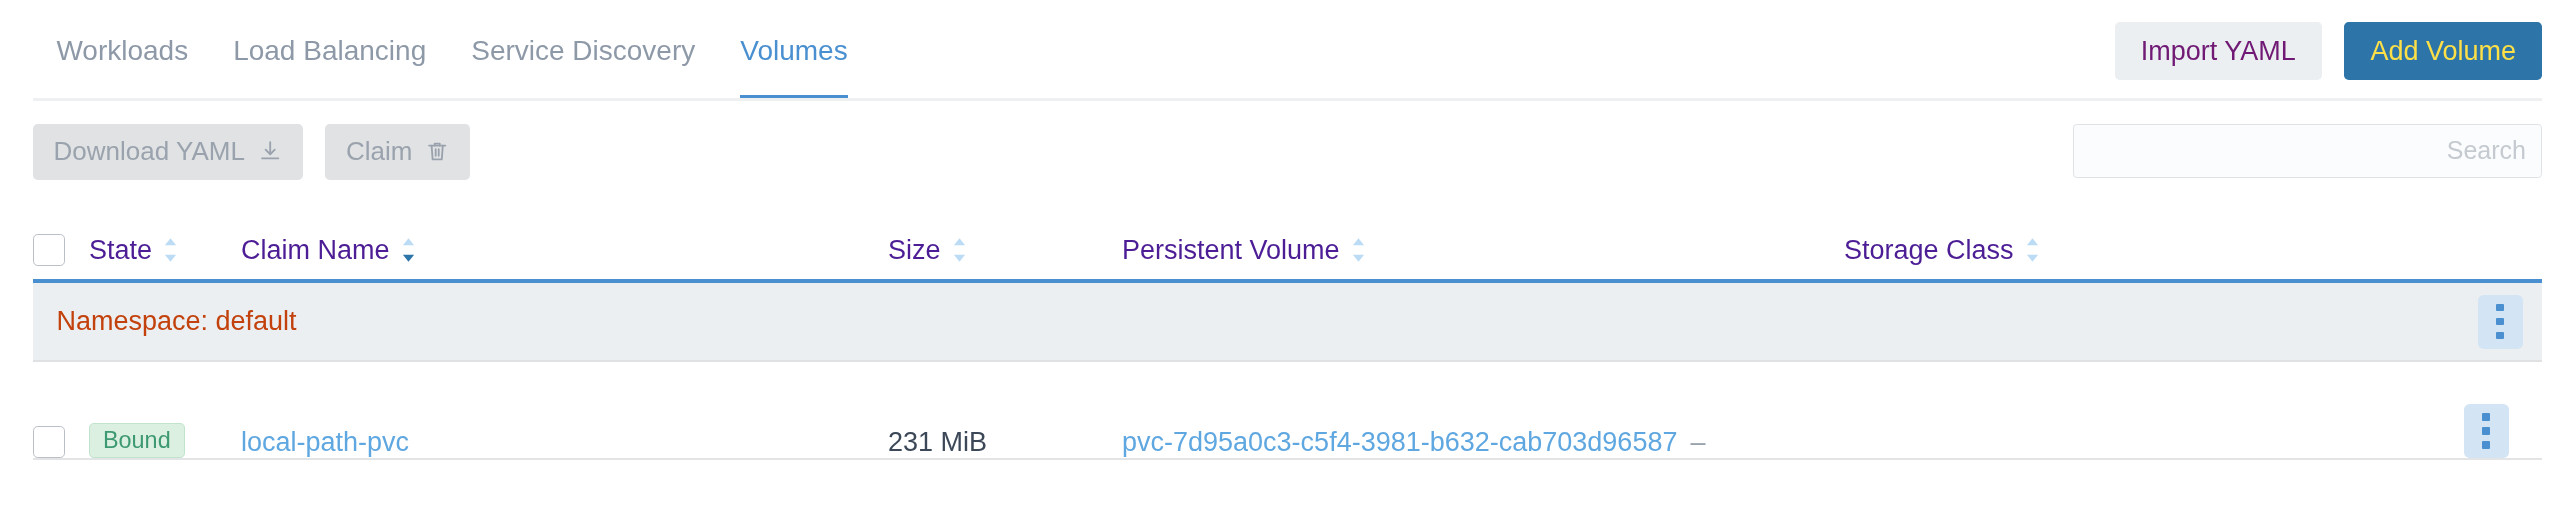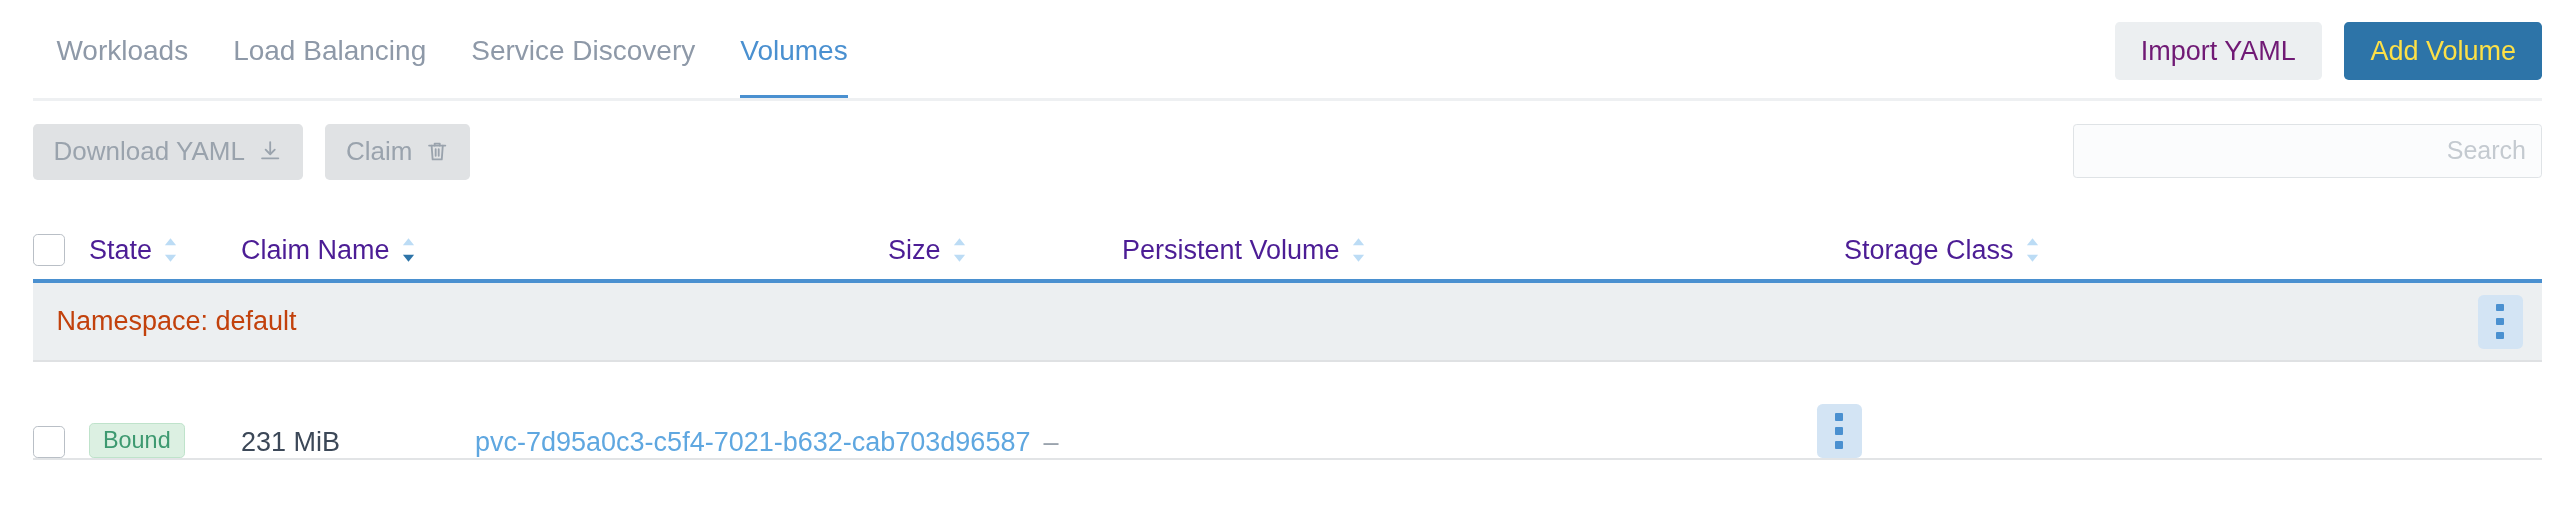--- a/index.html
+++ b/index.html
@@ -392,25 +392,28 @@
     </div>
   </div>
 
   <div class="data-row">
     <div class="col-check">
       <span class="chk"></span>
     </div>
     <div class="col-state">
       <span class="badge">Bound</span>
     </div>
+    <div class="col-claim">
+      <a class="link">local-path-pvc</a>
+    </div>
     <div class="col-size">
       <span class="cell-text">231 MiB</span>
     </div>
     <div class="col-pv pv-cell">
-      <a class="link">pvc-7d95a0c3-c5f4-7021-b632-cab703d96587</a>
+      <a class="link">pvc-7d95a0c3-c5f4-3981-b632-cab703d96587</a>
       <span class="dash">–</span>
     </div>
     <div class="col-sc"></div>
     <div class="col-menu">
       <div class="kebab">
         <i></i>
           <i></i>
           <i></i>
       </div>
     </div>

